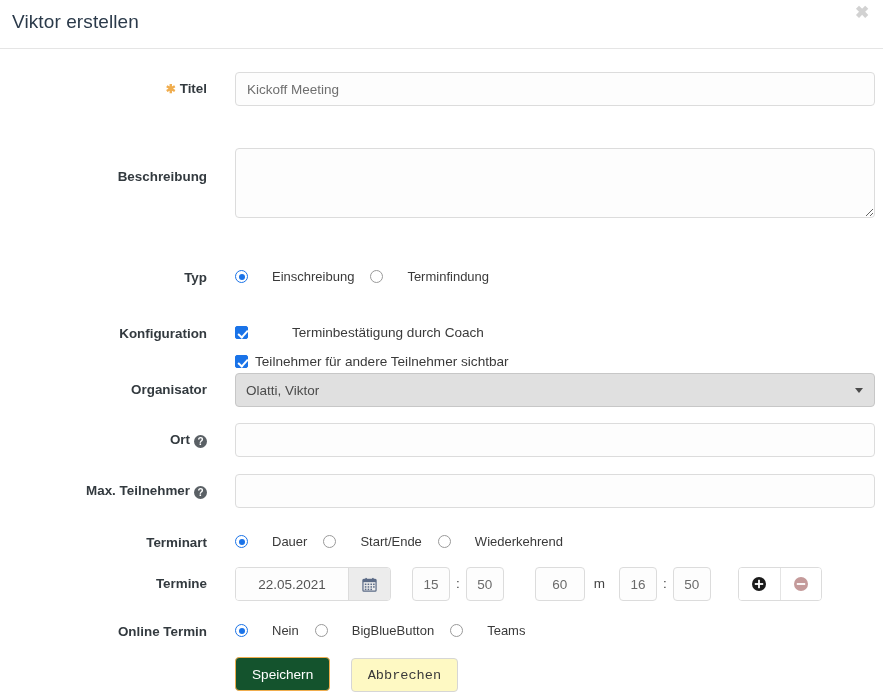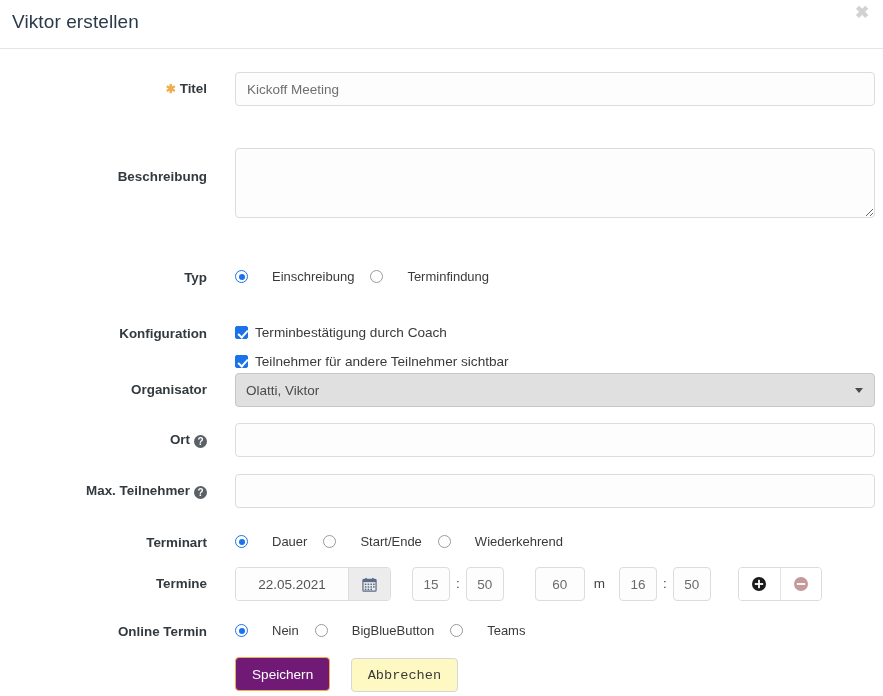--- a/index.html
+++ b/index.html
@@ -267,21 +267,21 @@
   
   .btn {
     height: 34px;
     border-radius: 4px;
     font-size: 13.6px;
     font-family: "Liberation Sans", sans-serif;
     cursor: pointer;
     padding: 0 16px;
   }
   .btn-primary {
-    background: #701a75;
+    background: #14532d;
     border: 1px solid #f0ad4e;
     color: #fff;
   }
   .btn-default {
     background: #fef9c3;
     border: 1px solid #d6d6d6;
     color: #3a3a3a;
     margin-left: 16px;
     font-family: Liberation Mono, monospace;
   }
@@ -324,21 +324,21 @@
           <span class="rad"></span>
           <span class="rlbl">Terminfindung</span>
         </label>
       </div>
     </div>
   </div>
 
   <div class="form-row" style="top:262px;">
     <div class="lbl" style="top:15px;text-align:right;">Konfiguration</div>
     <div class="ctrl" style="top:0;">
-      <label class="cb-row" style="margin-top:14px;">
+      <label class="cb-row" style="margin-top:14px;gap:37px;">
         <span class="cb"></span>
         <span class="cblbl">Terminbestätigung durch Coach</span>
       </label>
       <label class="cb-row" style="margin-top:14px;">
         <span class="cb"></span>
         <span class="cblbl">Teilnehmer für andere Teilnehmer sichtbar</span>
       </label>
     </div>
   </div>
 

